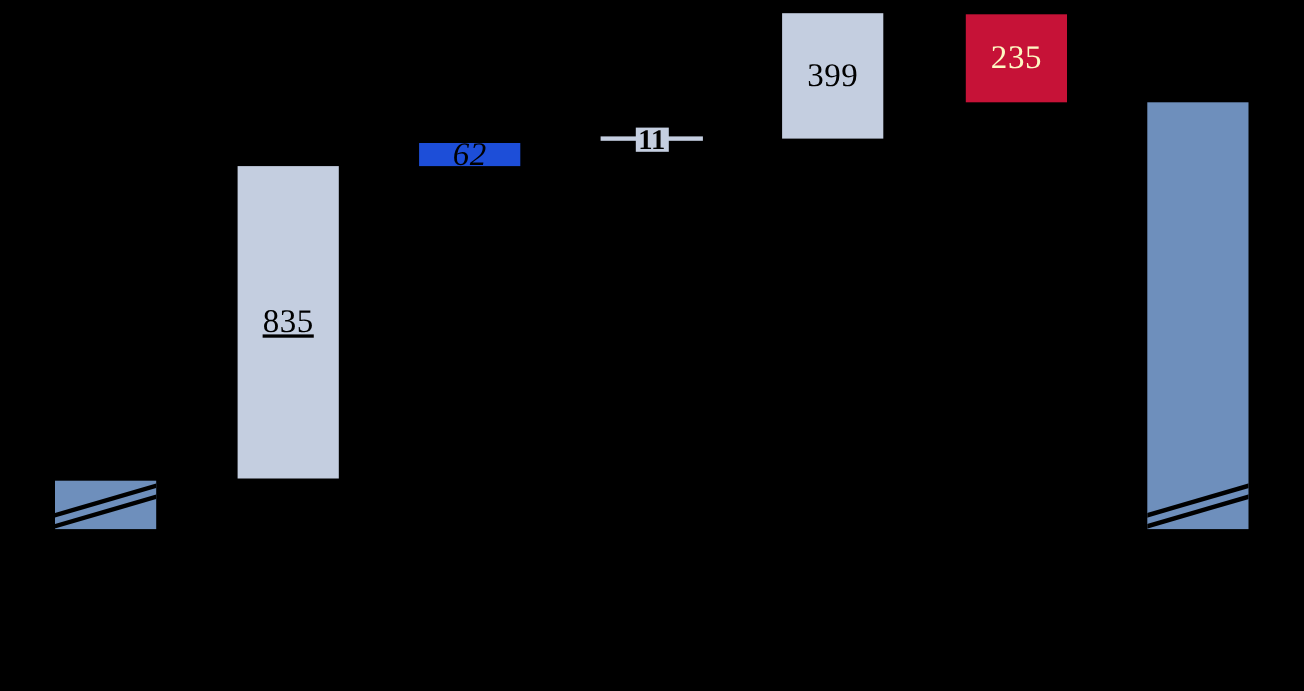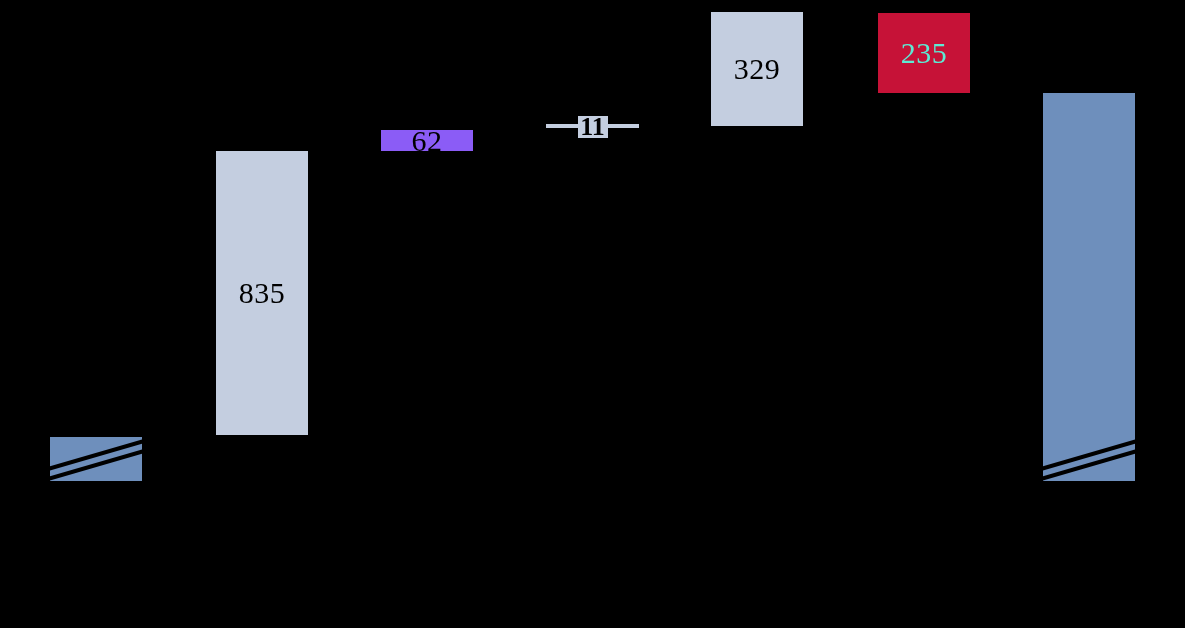--- a/index.html
+++ b/index.html
@@ -51,33 +51,33 @@
 <body>
 
 <div id="canvas" style="background: rgb(0, 0, 0);">
     <div class="bar" style="left: 50px; top: 437px; width: 92px; height: 44px; background: rgb(110, 143, 188);">
       <svg class="break-svg" viewBox="0 0 92 48" preserveAspectRatio="none">
         <line x1="-2" y1="36" x2="94" y2="8" stroke="#000000" stroke-width="4"></line>
         <line x1="-2" y1="46" x2="94" y2="18" stroke="#000000" stroke-width="4"></line>
       </svg>
     </div>
     <div class="bar" style="left: 216px; top: 151px; width: 92px; height: 284px; background: rgb(196, 206, 224);">
-      <span class="bar-label" style="color: rgb(0, 0, 0);">835</span>
+      <span class="bar-label" style="color: rgb(0, 0, 0); text-decoration: underline;">835</span>
     </div>
-    <div class="bar" style="left: 381px; top: 130px; width: 92px; height: 21px; background: #8b5cf6;">
+    <div class="bar" style="left: 381px; top: 130px; width: 92px; height: 21px; background: #1d4ed8; font-style: italic;">
       <span class="bar-label" style="color: rgb(0, 0, 0);">62</span>
     </div>
     <div class="bar" style="left: 546px; top: 124px; width: 93px; height: 4px; background: rgb(196, 206, 224);">
       <span class="label-chip" style="width: 30px; height: 22px; top: -8px; background: rgb(196, 206, 224); color: rgb(0, 0, 0); font-weight: bold;">11</span>
     </div>
     <div class="bar" style="left: 711px; top: 12px; width: 92px; height: 114px; background: rgb(196, 206, 224);">
-      <span class="bar-label" style="color: rgb(0, 0, 0);">329</span>
+      <span class="bar-label" style="color: rgb(0, 0, 0);">399</span>
     </div>
     <div class="bar" style="left: 878px; top: 13px; width: 92px; height: 80px; background: rgb(198, 18, 55);">
-      <span class="bar-label" style="color: #5eead4;">235</span>
+      <span class="bar-label" style="color: #fef9c3;">235</span>
     </div>
     <div class="bar" style="left: 1043px; top: 93px; width: 92px; height: 388px; background: rgb(110, 143, 188);">
       <svg class="break-svg" viewBox="0 0 92 48" preserveAspectRatio="none">
         <line x1="-2" y1="36" x2="94" y2="8" stroke="#000000" stroke-width="4"></line>
         <line x1="-2" y1="46" x2="94" y2="18" stroke="#000000" stroke-width="4"></line>
       </svg>
     </div>
   </div>
 
 </body></html>

